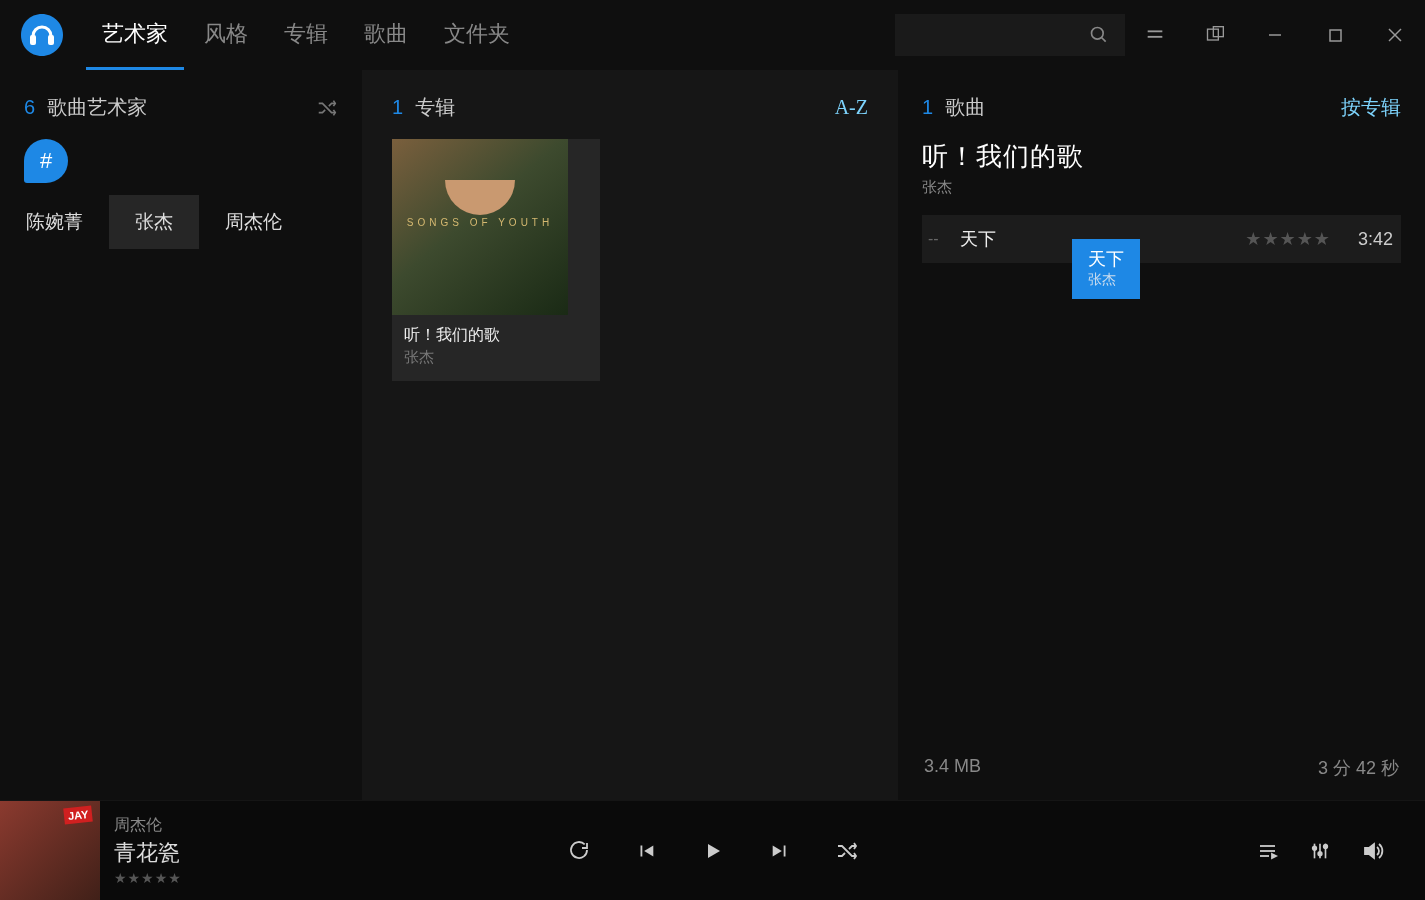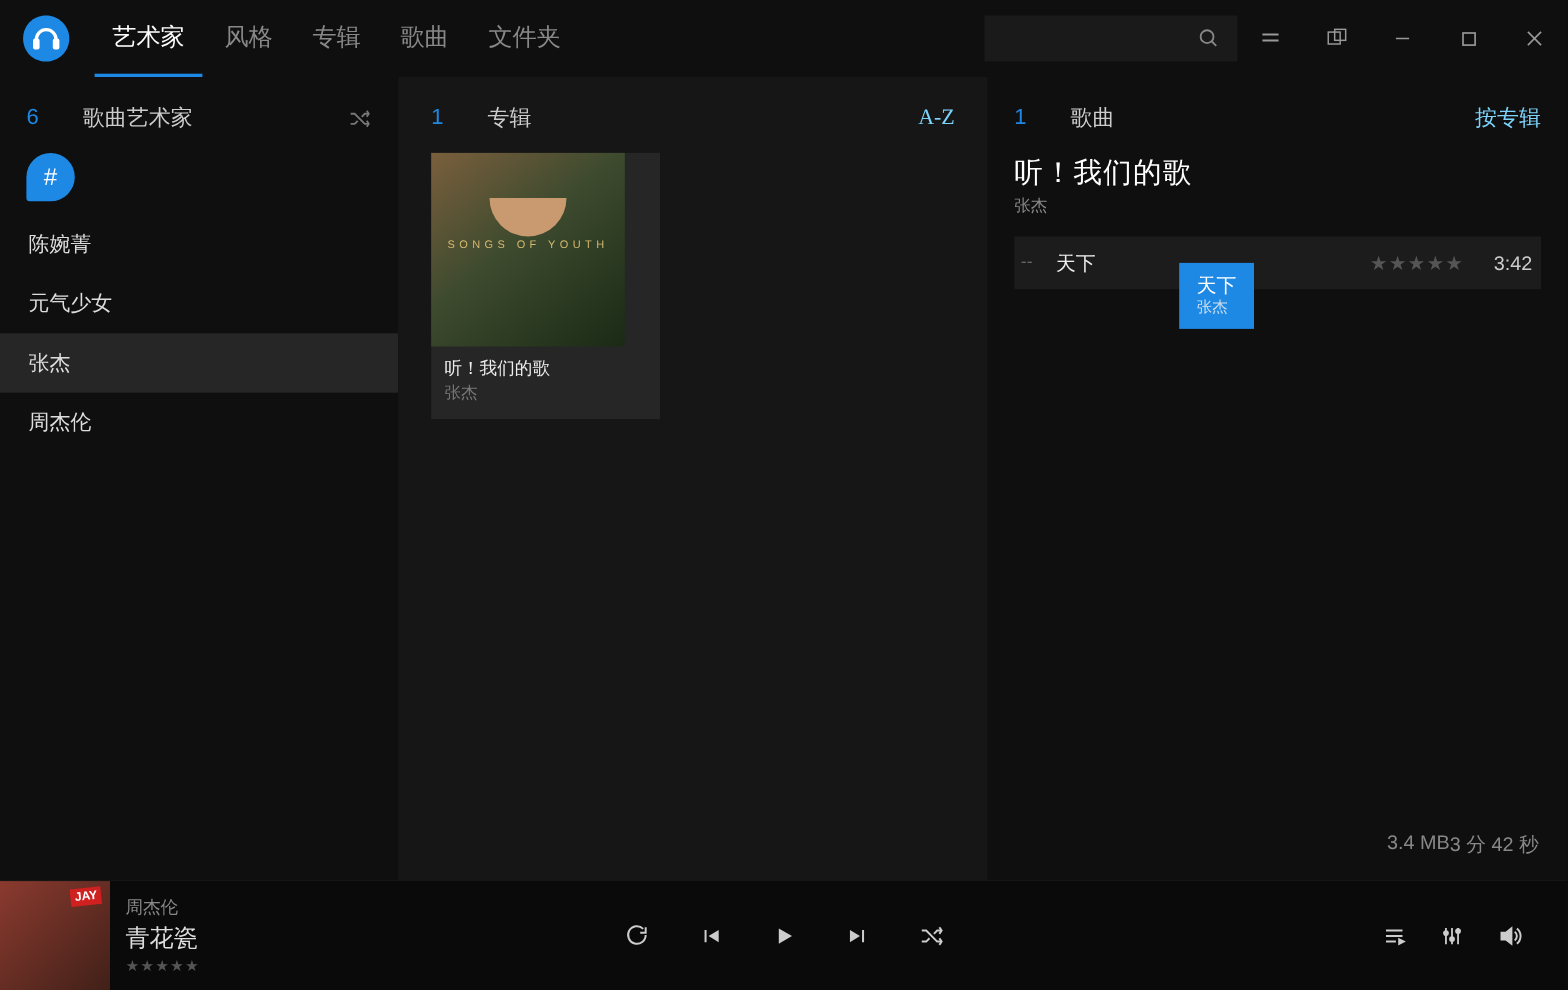--- a/index.html
+++ b/index.html
@@ -13,24 +13,24 @@
 .search-box { width: 230px; height: 42px; background: #1a1a1a; display: flex; align-items: center; justify-content: flex-end; padding-right: 16px; }
 .header-icon { width: 60px; height: 40px; display: flex; align-items: center; justify-content: center; color: #888; cursor: pointer; }
 .main { flex: 1; display: flex; overflow: hidden; }
 .col { overflow-y: auto; }
 .col-artists { width: 362px; background: #0f0f0f; padding: 16px 0; }
 .col-albums { width: 536px; background: #161616; padding: 16px 30px; }
 .col-songs { flex: 1; background: #0f0f0f; padding: 16px 24px; display: flex; flex-direction: column; }
 .section-header { display: flex; align-items: center; padding: 8px 24px 18px; }
 .col-albums .section-header, .col-songs .section-header { padding-left: 0; padding-right: 0; }
 .count { color: #1e88e5; font-size: 20px; margin-right: 12px; font-weight: 300; }
-.section-title { color: #ccc; font-size: 20px; font-weight: 300; margin-left: 28px; }
+.section-title { color: #ccc; font-size: 20px; font-weight: 300; }
 .section-sort { margin-left: auto; color: #7dd3fc; font-size: 20px; font-family: Liberation Serif, serif; }
 .hash-badge { width: 44px; height: 44px; background: #1e88e5; border-radius: 50% 50% 50% 3px; display: flex; align-items: center; justify-content: center; margin-left: 24px; margin-bottom: 12px; color: #fff; font-size: 22px; font-weight: 300; transform: rotate(0deg); }
-.artist-list { display: flex; flex-direction: column; }
+.artist-list { display: flex; flex-direction: row; }
 .artist-item { padding: 14px 26px; font-size: 19px; color: #ddd; cursor: pointer; }
 .artist-item.selected { background: #262626; }
 .album-grid { display: flex; flex-wrap: wrap; gap: 18px; }
 .album-card { width: 208px; background: #262626; cursor: pointer; }
 .album-cover { width: 176px; height: 176px; background: linear-gradient(140deg,#7a5f3d 0%,#3d4a2e 45%,#1a2a15 100%); position: relative; display: flex; flex-direction: column; align-items: center; justify-content: center; }
 .album-cover-face { width: 70px; height: 35px; background: #c99970; border-radius: 0 0 35px 35px; position: relative; margin-top: -60px; }
 .album-cover-text { position: absolute; top: 78px; font-size: 10px; letter-spacing: 4px; color: #d4b870; font-weight: 500; }
 .album-info { padding: 10px 12px 14px; }
 .album-title { font-size: 16px; color: #eee; }
 .album-artist { font-size: 15px; color: #777; margin-top: 2px; }
@@ -38,21 +38,21 @@
 .album-heading { font-size: 26px; color: #fff; font-weight: 300; letter-spacing: 1px; }
 .album-heading-artist { font-size: 15px; color: #888; margin-top: 4px; margin-bottom: 18px; }
 .song-row { display: flex; align-items: center; padding: 12px 0 12px 6px; background: #1c1c1c; }
 .song-track { color: #666; width: 32px; font-size: 16px; }
 .song-title { font-size: 18px; color: #eee; }
 .song-stars { margin-left: auto; color: #555; font-size: 18px; letter-spacing: 1px; }
 .song-duration { width: 70px; text-align: right; font-size: 18px; color: #ccc; padding-right: 8px; }
 .tooltip { position: absolute; left: 150px; top: 100px; background: #1e88e5; padding: 8px 16px 10px; }
 .tooltip-title { font-size: 18px; color: #fff; }
 .tooltip-artist { font-size: 14px; color: #cde; }
-.songs-footer { display: flex; justify-content: flex-end; padding: 10px 2px 4px; color: #888; font-size: 18px; }
+.songs-footer { display: flex; justify-content: space-between; padding: 10px 2px 4px; color: #888; font-size: 18px; }
 .player { height: 100px; background: #0a0a0a; display: flex; align-items: center; border-top: 1px solid #151515; }
 .np-cover { width: 100px; height: 100px; background: linear-gradient(135deg,#8b3a2f,#402018); position: relative; }
 .np-jay { position: absolute; right: 8px; top: 6px; background: #d02020; color: #fff; font-size: 11px; font-weight: bold; padding: 2px 4px; transform: rotate(-6deg); }
 .np-info { margin-left: 14px; display: flex; flex-direction: column; gap: 2px; }
 .np-artist { color: #888; font-size: 16px; }
 .np-title { color: #ddd; font-size: 22px; }
 .np-stars { color: #555; font-size: 14px; letter-spacing: 1px; }
 .player-controls { position: absolute; left: 50%; transform: translateX(-50%); display: flex; gap: 44px; align-items: center; }
 .pc-btn { color: #ccc; cursor: pointer; display: flex; align-items: center; justify-content: center; }
 .player-right { margin-left: auto; display: flex; gap: 30px; padding-right: 40px; align-items: center; }
@@ -128,21 +128,20 @@
             <path d="M3 17h4l3-3"></path>
             <path d="M14 10l3-3h4"></path>
             <path d="M19 4l2 3-2 3"></path>
             <path d="M19 14l2 3-2 3"></path>
           </svg>
         </span>
     </div>
     <div class="hash-badge">#</div>
     <div class="artist-list" id="artist-list">
         <div class="artist-item">陈婉菁</div>
-        <div class="artist-item">元气少女</div>
         <div class="artist-item selected">张杰</div>
         <div class="artist-item">周杰伦</div>
       </div>
   </div>
 
   <div class="col col-albums">
     <div class="section-header">
       <span class="count">1</span>
       <span class="section-title">专辑</span>
       <span class="section-sort">A-Z</span>

